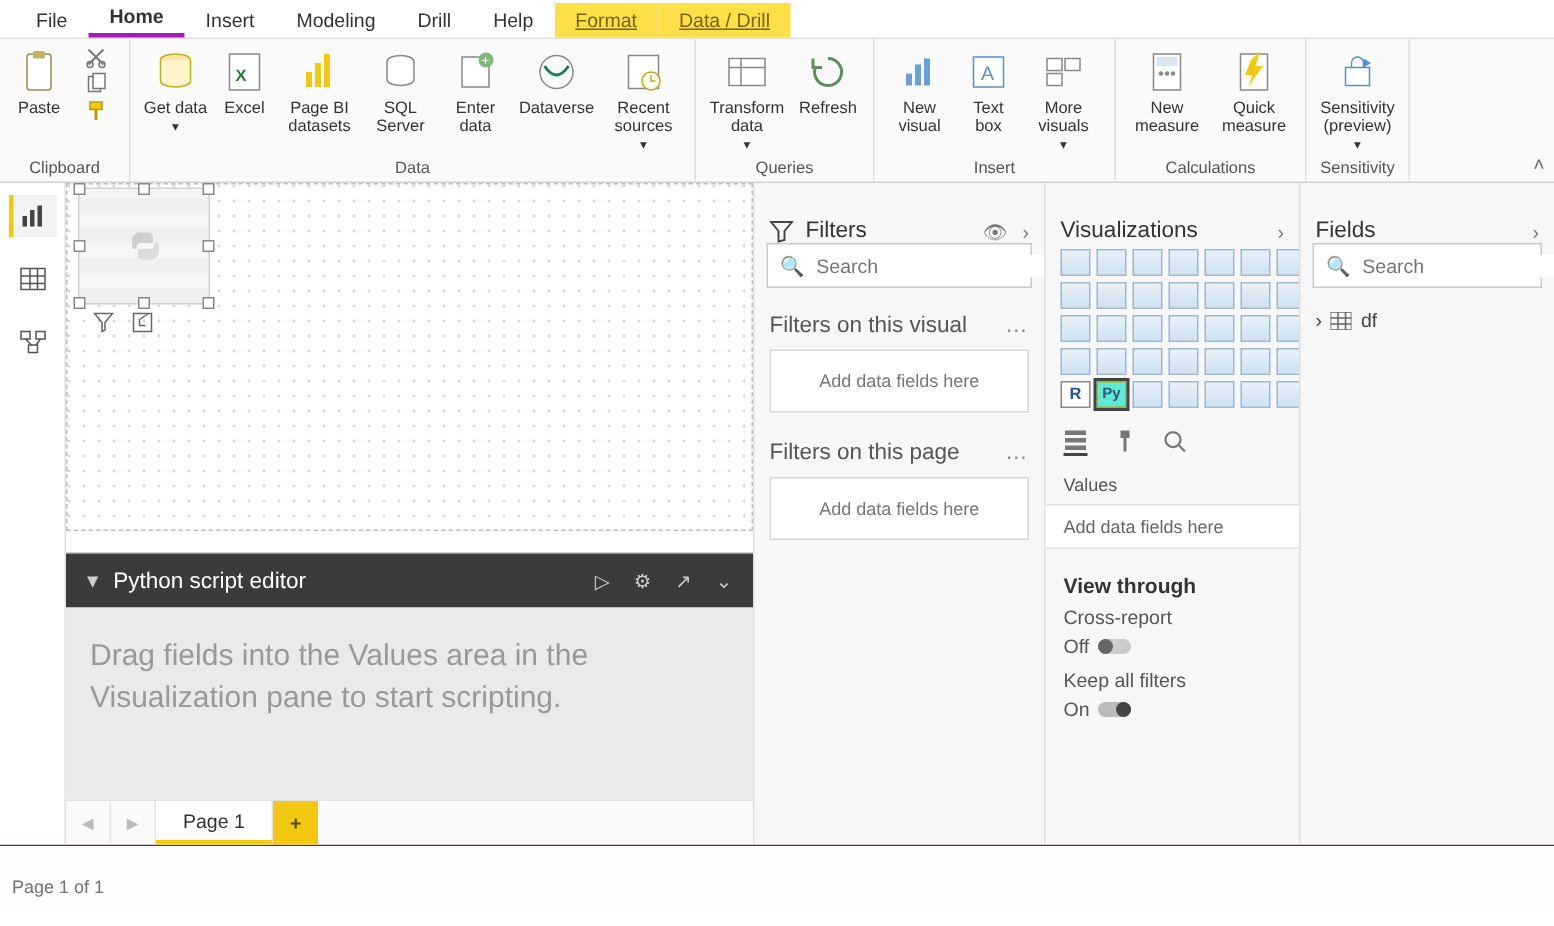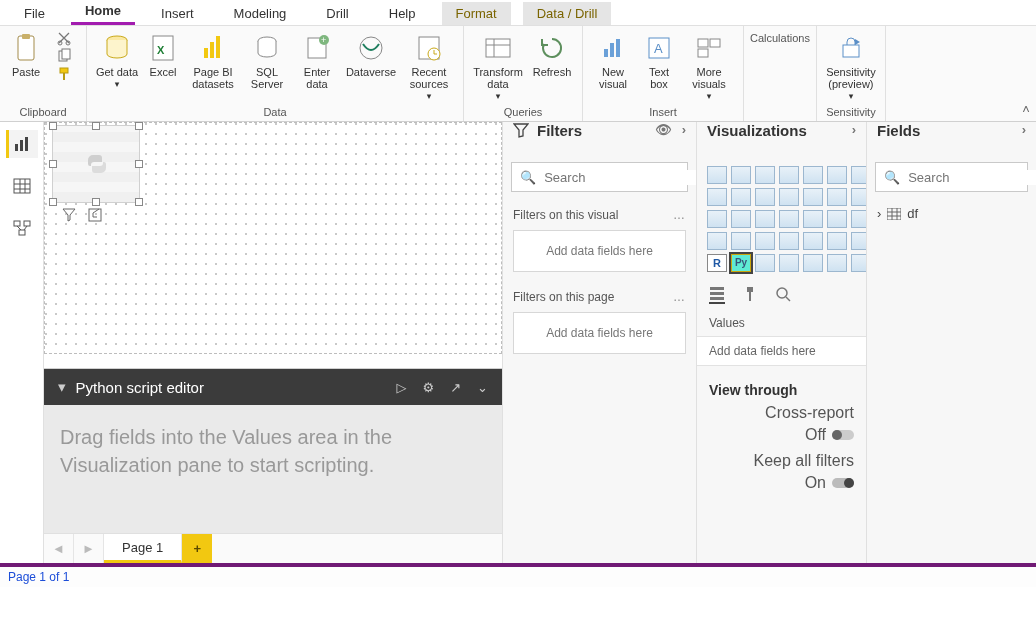--- a/index.html
+++ b/index.html
@@ -1,22 +1,22 @@
 <!DOCTYPE html>
 <html><head>
 <meta charset="utf-8">
 <style>
 * { box-sizing: border-box; margin: 0; padding: 0; font-family: "Segoe UI", sans-serif; }
 body { width: 1036px; height: 617px; background: #fff; overflow: hidden; font-size: 13px; color: #333; }
 
 
-.menu-bar { display: flex; height: 26px; align-items: flex-end; border-bottom: 1px solid #e0e0e0; padding-left: 10px; gap: 12px; }
+.menu-bar { display: flex; height: 26px; align-items: flex-end; border-bottom: 1px solid #e0e0e0; padding-left: 10px; gap: 0; }
 .menu-tab { padding: 4px 14px 4px; cursor: pointer; font-size: 13px; }
 .menu-tab.active { border-bottom: 3px solid #a21caf; font-weight: 600; }
-.menu-tab.ctx { color: #7a6400; background: #e5e5e5; }
+.menu-tab.ctx { color: #7a6400; background: #fde047; text-decoration: underline; }
 
 
 .ribbon { display: flex; height: 96px; border-bottom: 1px solid #d0d0d0; background: #fafafa; }
 .ribbon-group { display: flex; flex-direction: column; border-right: 1px solid #e0e0e0; padding: 4px 6px 0; }
 .ribbon-items { display: flex; flex: 1; align-items: flex-start; gap: 2px; }
 .ribbon-label { text-align: center; font-size: 11px; color: #555; padding: 2px 0 3px; }
 .rb-btn { display: flex; flex-direction: column; align-items: center; justify-content: flex-start; width: 48px; height: 72px; padding-top: 2px; cursor: pointer; text-align: center; font-size: 11px; line-height: 12px; }
 .rb-btn.narrow { width: 40px; }
 .rb-btn.wide { width: 56px; }
 .rb-icon { width: 32px; height: 32px; margin-bottom: 2px; display:flex; align-items:center; justify-content:center; }
@@ -46,47 +46,47 @@
 .py-header { height:36px; background:#3b3b3b; color:#fff; display:flex; align-items:center; padding:0 14px; font-size:15px;}
 .py-header .tools { margin-left:auto; display:flex; gap:16px; color:#ccc; font-size:13px;}
 .py-body { flex:1; background:#eaeaea; color:#999; font-size:20px; padding:18px 16px; line-height:28px;}
 
 
 .page-tabs { height: 30px; border-top:1px solid #e0e0e0; display:flex; align-items:stretch; background:#fafafa;}
 .page-tabs .navbtn{width:30px; display:flex;align-items:center;justify-content:center;color:#bbb;border-right:1px solid #e5e5e5;cursor:pointer;}
 .page-tabs .tab{padding:0 18px;display:flex;align-items:center;border-right:1px solid #e5e5e5;background:#fff;border-bottom:3px solid #f2c811;font-size:13px;cursor:pointer;}
 .page-tabs .add{width:30px;display:flex;align-items:center;justify-content:center;background:#f2c811;color:#5a4a00;font-weight:bold;cursor:pointer;}
 
-.statusbar{height:24px;border-top:4px solid #701a75;padding:3px 8px;font-size:12px;color:#1d4ed8;background:#fdfdfd;}
+.statusbar{height:24px;border-top:1px solid #701a75;padding:20px 8px;font-size:12px;color:#737373;background:#fdfdfd;}
 
 
 .pane { border-left:1px solid #e0e0e0; display:flex; flex-direction:column; background:#f7f7f7; }
 .pane.filters{width:194px;}
 .pane.viz{width:170px;}
 .pane.fields{width:170px;}
-.pane-head{display:flex;align-items:flex-start;height:40px;padding:0 10px;font-weight:700;font-size:15px;color:#333;}
+.pane-head{display:flex;align-items:flex-end;height:40px;padding:0 10px;font-weight:400;font-size:15px;color:#333;}
 .pane-head .spacer{flex:1}
 .pane-head .hicon{margin-left:10px;color:#777;cursor:pointer;font-size:13px;}
 .search{margin:0 8px 8px;height:30px;border:1px solid #c9c9c9;background:#fff;display:flex;align-items:center;padding:0 8px;gap:8px;color:#777;}
 .search input{border:none;outline:none;flex:1;font-size:13px;}
-.section-title{font-size:12px;color:#555;padding:8px 10px 4px;display:flex;align-items:center;}
+.section-title{font-size:15px;color:#555;padding:8px 10px 4px;display:flex;align-items:center;}
 .section-title .dots{margin-left:auto;color:#888;letter-spacing:1px;}
 .dropzone{margin:4px 10px 10px;border:1px solid #d7d7d7;background:#fff;height:42px;display:flex;align-items:center;justify-content:center;font-size:12px;color:#777;}
 
 
 .viz-gallery{display:grid;grid-template-columns:repeat(7,20px);gap:4px;padding:4px 10px 8px;}
 .viz-ic{width:20px;height:18px;border:1px solid #9cb7cf;background:linear-gradient(#e8f1f8,#cfe2f1);cursor:pointer;}
 .viz-ic.sel{outline:2px solid #444;background:#5eead4;border-color:#caa50a;}
 .viz-ic.r{background:#fff;border-color:#888;display:flex;align-items:center;justify-content:center;font-size:11px;font-weight:bold;color:#2059a5;}
 .viz-modebar{display:flex;gap:18px;padding:6px 12px 8px;}
 .viz-modebar span{cursor:pointer;color:#555;font-size:15px;}
 .viz-section-label{font-size:12px;color:#555;padding:4px 12px;}
 .viz-drop{margin:2px 0 10px;border-top:1px solid #e2e2e2;border-bottom:1px solid #e2e2e2;background:#fff;padding:7px 12px;font-size:12px;color:#666;}
 .drill-head{font-weight:600;font-size:14px;padding:6px 12px 4px;}
-.toggle-row{padding:2px 12px 6px;font-size:16px;color:#555;text-align:right;}
+.toggle-row{padding:2px 12px 6px;font-size:13px;color:#555;}
 .toggle{display:inline-flex;align-items:center;gap:6px;margin-top:4px;}
 .toggle .sw{width:22px;height:10px;border-radius:5px;background:#ccc;position:relative;}
 .toggle .sw .knob{position:absolute;width:10px;height:10px;border-radius:50%;background:#666;top:0;}
 .toggle.off .knob{left:0}
 .toggle.on .sw{background:#bbb}
 .toggle.on .knob{right:0;background:#444}
 
 .fields-tree{padding:6px 10px;font-size:13px;color:#444;}
 .fields-tree .node{display:flex;align-items:center;gap:6px;cursor:pointer;}
 
@@ -276,20 +276,43 @@
             </svg>
           </div>
           <span>More visuals</span>
           <span style="font-size:9px">▾</span>
         </div>
     </div>
     <div class="ribbon-label">Insert</div>
   </div>
 
   <div class="ribbon-group">
+    <div class="ribbon-items">
+      <div class="rb-btn wide">
+          <div class="rb-icon">
+            <svg width="24" height="28">
+              <rect x="3" y="2" width="18" height="24" fill="#fff" stroke="#888"></rect>
+              <rect x="5" y="4" width="14" height="6" fill="#d9e6f2"></rect>
+              <circle cx="8" cy="15" r="1.5" fill="#888"></circle>
+              <circle cx="12" cy="15" r="1.5" fill="#888"></circle>
+              <circle cx="16" cy="15" r="1.5" fill="#888"></circle>
+            </svg>
+          </div>
+          <span>New measure</span>
+        </div>
+      <div class="rb-btn wide">
+          <div class="rb-icon">
+            <svg width="24" height="28">
+              <rect x="3" y="2" width="18" height="24" fill="#fff" stroke="#888"></rect>
+              <path d="M10 6 L6 16 h5 l-3 8 10 -14 h-5 l3 -10z" fill="#f2c811"></path>
+            </svg>
+          </div>
+          <span>Quick measure</span>
+        </div>
+    </div>
     <div class="ribbon-label">Calculations</div>
   </div>
 
   <div class="ribbon-group">
     <div class="ribbon-items">
       <div class="rb-btn wide">
           <div class="rb-icon">
             <svg width="28" height="26">
               <rect x="6" y="10" width="16" height="12" fill="#fff" stroke="#5b8fc7"></rect>
               <path d="M10 10 v-3 a4 4 0 0 1 8 0 v3" fill="none" stroke="#5b8fc7"></path>

